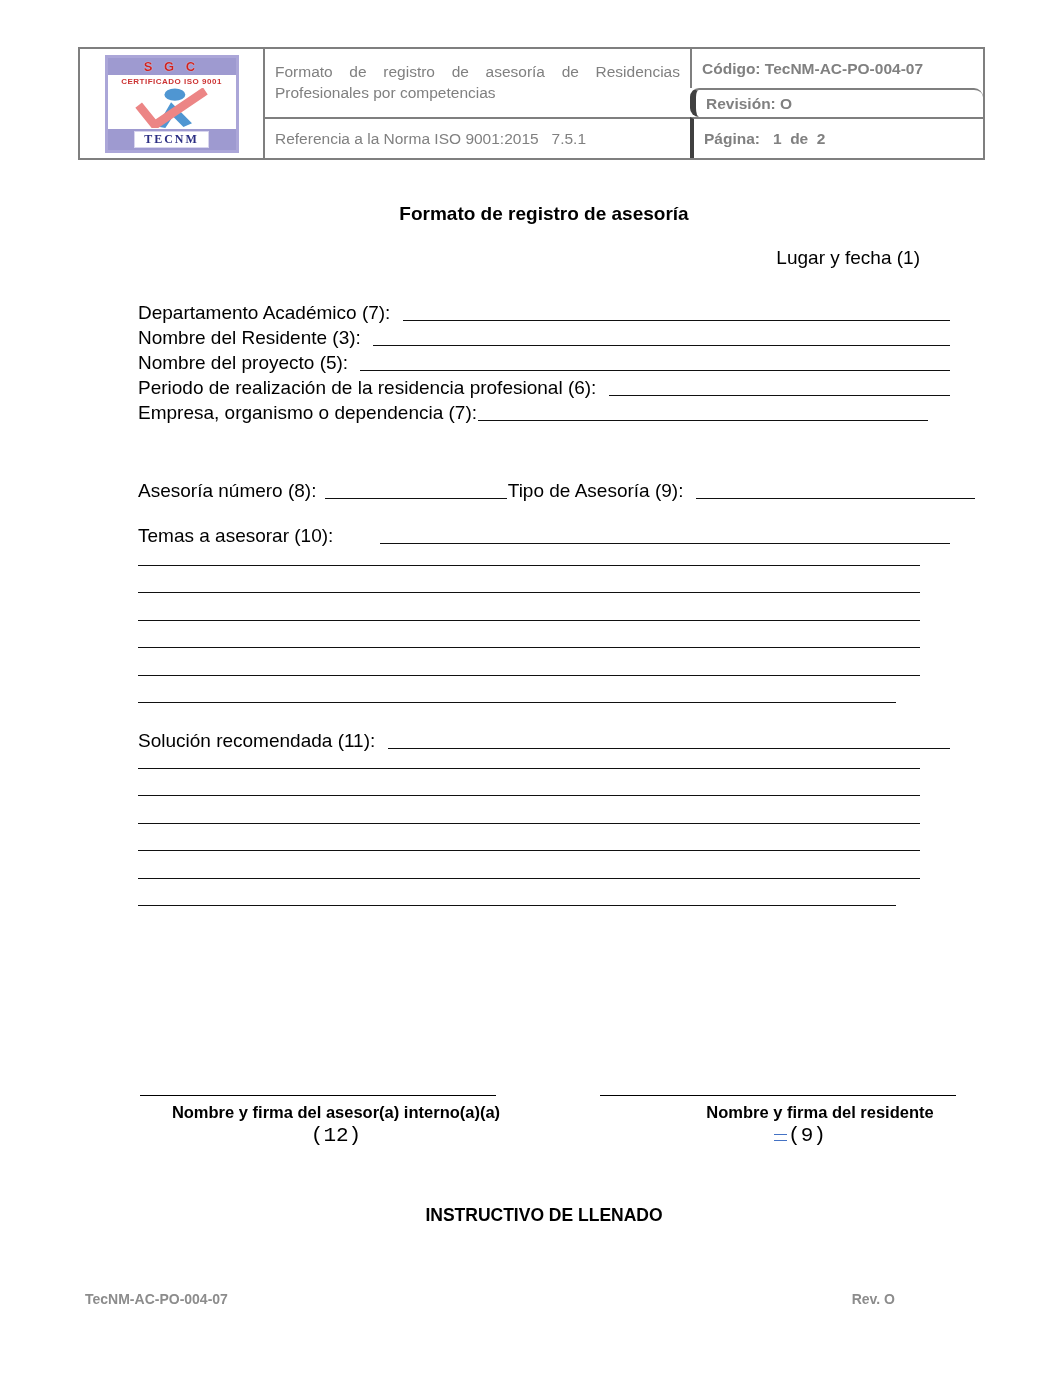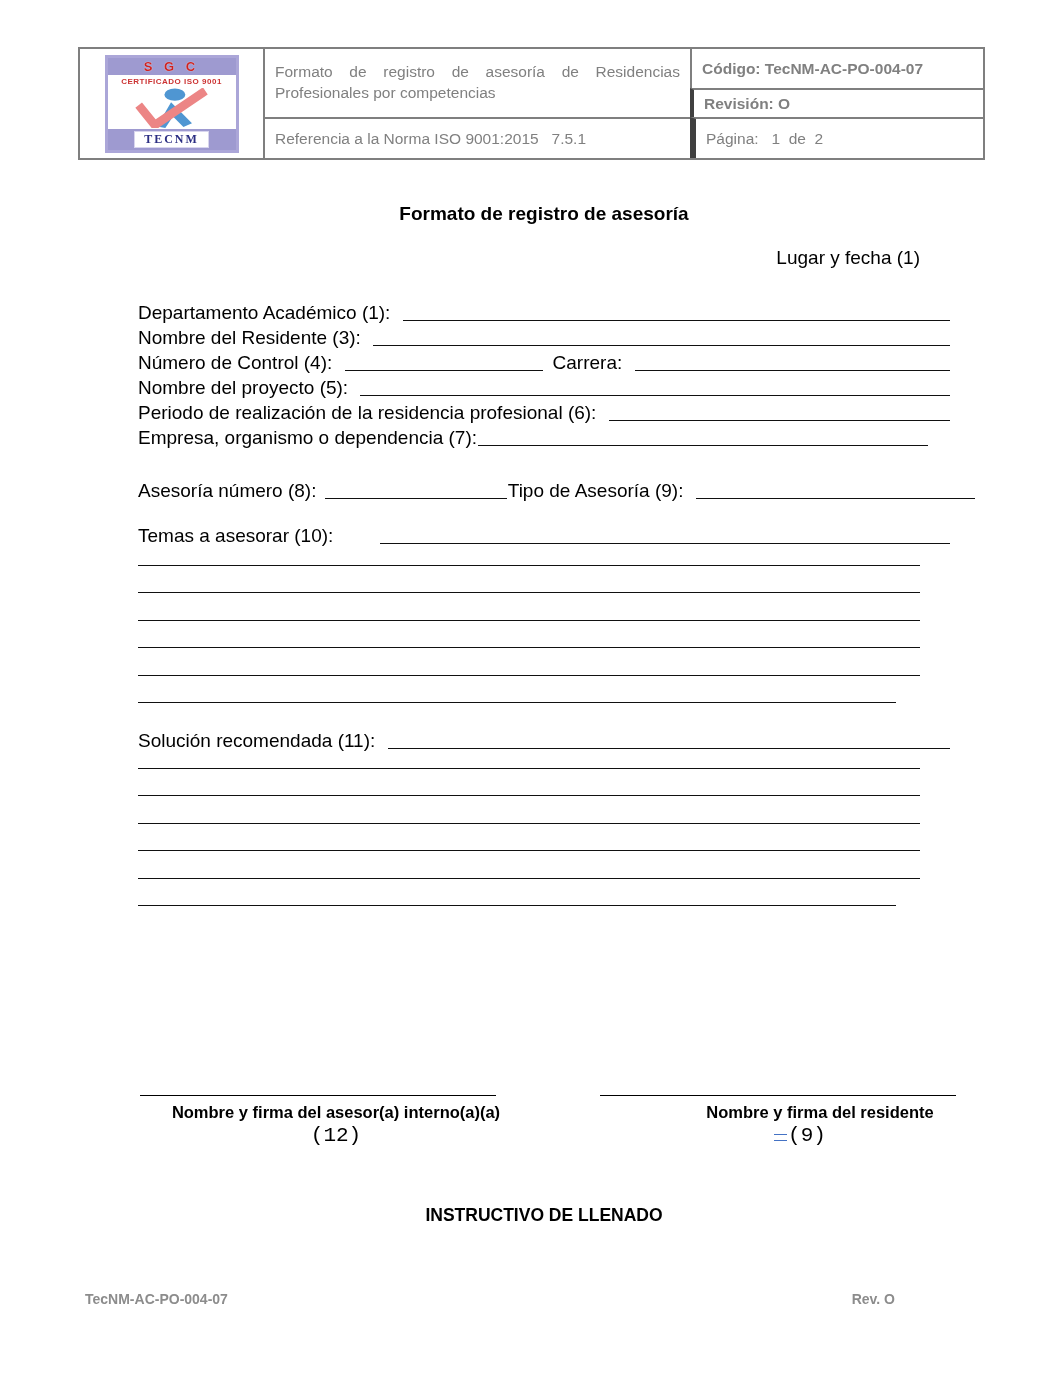--- a/index.html
+++ b/index.html
@@ -10,22 +10,22 @@
   .hdr{position:absolute;left:78px;top:47px;width:907px;height:113px;
        box-sizing:border-box;border:2px solid #7f7f7f;
        display:grid;grid-template-columns:183px 1fr 293px;grid-template-rows:39px 29px 1fr;
        color:#808080;font-size:15.5px;}
   .hdr .cell{box-sizing:border-box;display:flex;align-items:center;padding:2px 10px;}
   .c-logo{grid-column:1;grid-row:1/4;justify-content:center;align-items:flex-start;padding-top:5px;}
   .c-title{grid-column:2;grid-row:1/3;border-left:2px solid #7f7f7f;align-items:flex-start;padding-top:8px;}
   .c-title div{text-align:justify;line-height:1.35;}
   .c-ref{grid-column:2;grid-row:3;border-left:2px solid #7f7f7f;border-top:2px solid #7f7f7f;}
   .c-cod{grid-column:3;grid-row:1;border-left:2px solid #7f7f7f;font-weight:bold;}
-  .c-rev{grid-column:3;grid-row:2;border-left:4px solid #404040;border-top:2px solid #7f7f7f;font-weight:bold;}
-  .c-pag{grid-column:3;grid-row:3;border-left:6px solid #404040;border-top:2px solid #7f7f7f;font-weight:normal;text-align:right;}
+  .c-rev{grid-column:3;grid-row:2;border-left:6px solid #404040;border-top:2px solid #7f7f7f;font-weight:bold;border-radius:9px;}
+  .c-pag{grid-column:3;grid-row:3;border-left:4px solid #404040;border-top:2px solid #7f7f7f;font-weight:bold;text-align:right;}
   .pre{white-space:pre;}
 
   
   .logo{width:128px;border:3px solid #aba6d8;background:#fff;}
   .band{background:#9e9ad0;text-align:center;}
   .band-top{height:17px;display:flex;align-items:center;justify-content:center;}
   .band-top span{color:#cc2222;font-weight:bold;font-size:13px;letter-spacing:4px;
                  text-shadow:0 0 1px #fff;}
   .cert{height:13px;display:flex;align-items:center;justify-content:center;
         color:#cc3333;font-size:8px;font-weight:bold;letter-spacing:.5px;}
@@ -113,31 +113,25 @@
     <div class="cell c-pag">
       <span class="pre">Página:   1  de  2</span>
     </div>
   </div>
 
   <div class="content doc-title" style="position:absolute;">Formato de registro de asesoría</div>
   <div class="content lugar" style="position:absolute;">Lugar y fecha (1)</div>
 
   <div class="content fields" style="position:absolute;">
     <div class="frow">
-      <span class="flabel">Departamento Académico (1): </span>
+      <span class="flabel">Departamento Académico (7): </span>
       <span class="fill"></span>
     </div>
     <div class="frow">
       <span class="flabel">Nombre del Residente (3): </span>
-      <span class="fill"></span>
-    </div>
-    <div class="frow">
-      <span class="flabel">Número de Control (4): </span>
-      <span class="fill fixed" style="width:198px;"></span>
-      <span class="flabel l2">Carrera: </span>
       <span class="fill"></span>
     </div>
     <div class="frow">
       <span class="flabel">Nombre del proyecto (5): </span>
       <span class="fill"></span>
     </div>
     <div class="frow">
       <span class="flabel">Periodo de realización de la residencia profesional (6): </span>
       <span class="fill"></span>
     </div>

